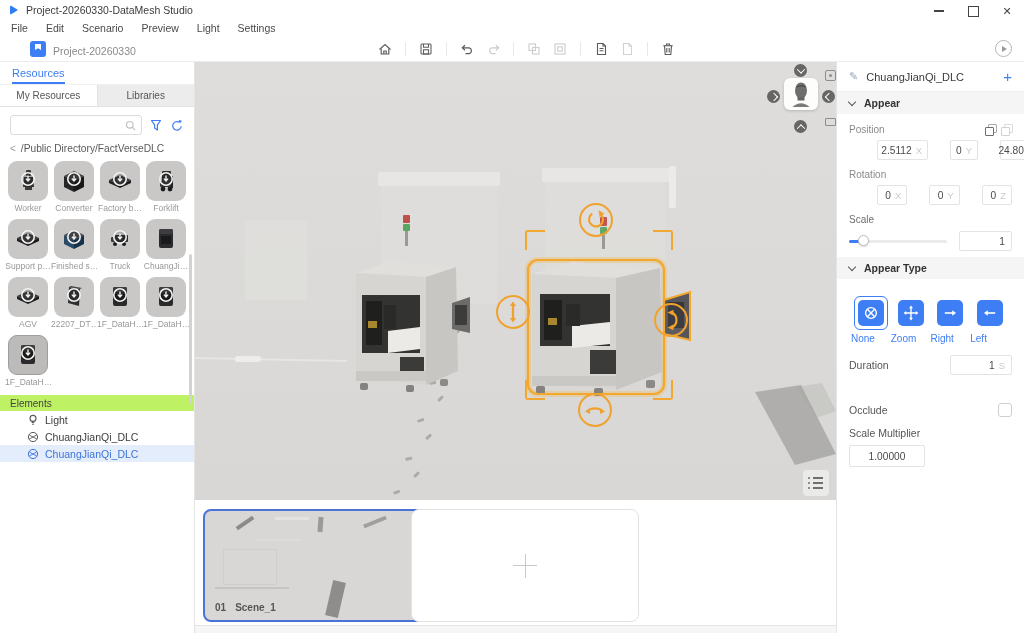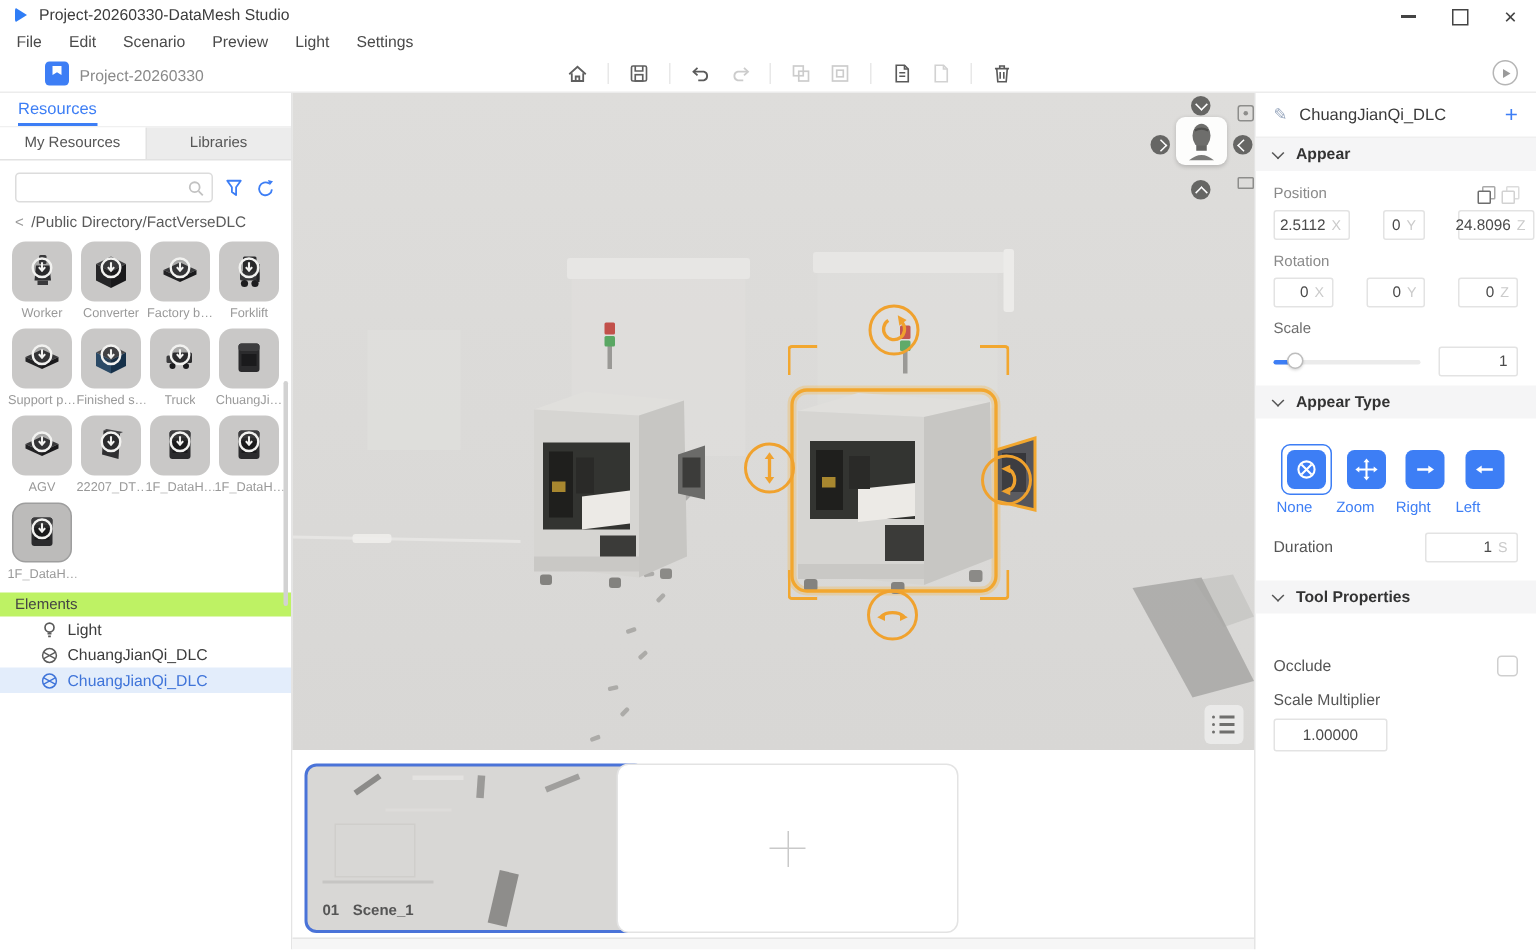--- a/index.html
+++ b/index.html
@@ -83,21 +83,21 @@
   .sec-bar{height:22px;background:#f5f5f6;display:flex;align-items:center;padding-left:12px;font-weight:bold;font-size:10.5px;color:#333;}
   .sec-caret{width:5px;height:5px;border-right:1.4px solid #555;border-bottom:1.4px solid #555;transform:rotate(45deg);margin-right:9px;margin-top:-3px;}
   .rp-body{padding:8px 12px 2px 12px;}
   .fld-label-row{display:flex;align-items:center;color:#8a8a8a;font-size:10px;margin:2px 0 5px 0;}
   .xfer-icons{margin-left:auto;display:flex;gap:5px;}
   .xfer{width:11px;height:11px;position:relative;}
   .xfer::before{content:"";position:absolute;left:3px;top:0;width:7px;height:7px;border:1px solid #a9a9a9;border-radius:1px;}
   .xfer::after{content:"";position:absolute;left:0;top:3px;width:7px;height:7px;border:1px solid #6d6d6d;border-radius:1px;background:#fff;}
   .xfer.dim::before{border-color:#dcdcdc;}
   .xfer.dim::after{border-color:#d2d2d2;}
-  .vec-row{display:flex;gap:22px;margin-bottom:9px;}
+  .vec-row{display:flex;gap:22px;margin-bottom:9px;margin-left:28px;}
   .vec-box{width:51px;height:20px;border:1px solid #e3e3e3;border-radius:2px;display:flex;align-items:center;justify-content:flex-end;gap:4px;padding:0 5px;box-sizing:border-box;background:#fff;}
   .vec-val{color:#4a4a4a;font-size:10.2px;}
   .vec-axis{color:#cbcbcb;font-size:9.5px;}
   .slider-row{display:flex;align-items:center;margin:6px 0 4px 0;}
   .slider{flex:1;height:3px;background:#ebebeb;border-radius:2px;position:relative;margin-right:12px;}
   .slider-fill{position:absolute;left:0;top:0;height:3px;width:14px;background:#3d7ef5;border-radius:2px;}
   .slider-knob{position:absolute;left:9px;top:-4.5px;width:11px;height:11px;border-radius:50%;background:#fff;border:1px solid #bdbdbd;box-shadow:0 1px 2px rgba(0,0,0,.15);box-sizing:border-box;}
   .num-box{width:53px;height:20px;border:1px solid #e3e3e3;border-radius:2px;display:flex;align-items:center;justify-content:flex-end;padding:0 6px;gap:4px;box-sizing:border-box;font-size:10.2px;color:#4a4a4a;background:#fff;}
   .at-row{display:flex;justify-content:space-between;padding:9px 2px 1px 2px;}
   .at-opt{width:40px;text-align:left;}
@@ -756,26 +756,22 @@
       </div>
     <div class="inline-row">
       <span class="inline-label">Duration</span>
       <div class="num-box" style="margin-left:auto;width:62px;">
         <span>1</span>
         <span class="vec-axis">S</span>
       </div>
     </div>
   </div>
 
-  <div class="sec-bar">
-    <span class="sec-caret"></span>
-    <span>Tool Properties</span>
-  </div>
   <div class="rp-body">
-    <div class="inline-row" style="margin-top:20px;">
+    <div class="inline-row" style="margin-top:8px;">
       <span class="inline-label">Occlude</span>
       <span class="checkbox"></span>
     </div>
     <div class="sm-label">Scale Multiplier</div>
     <div class="sm-box">
         <span>1.00000</span>
       </div>
   </div>
 </div>
 

